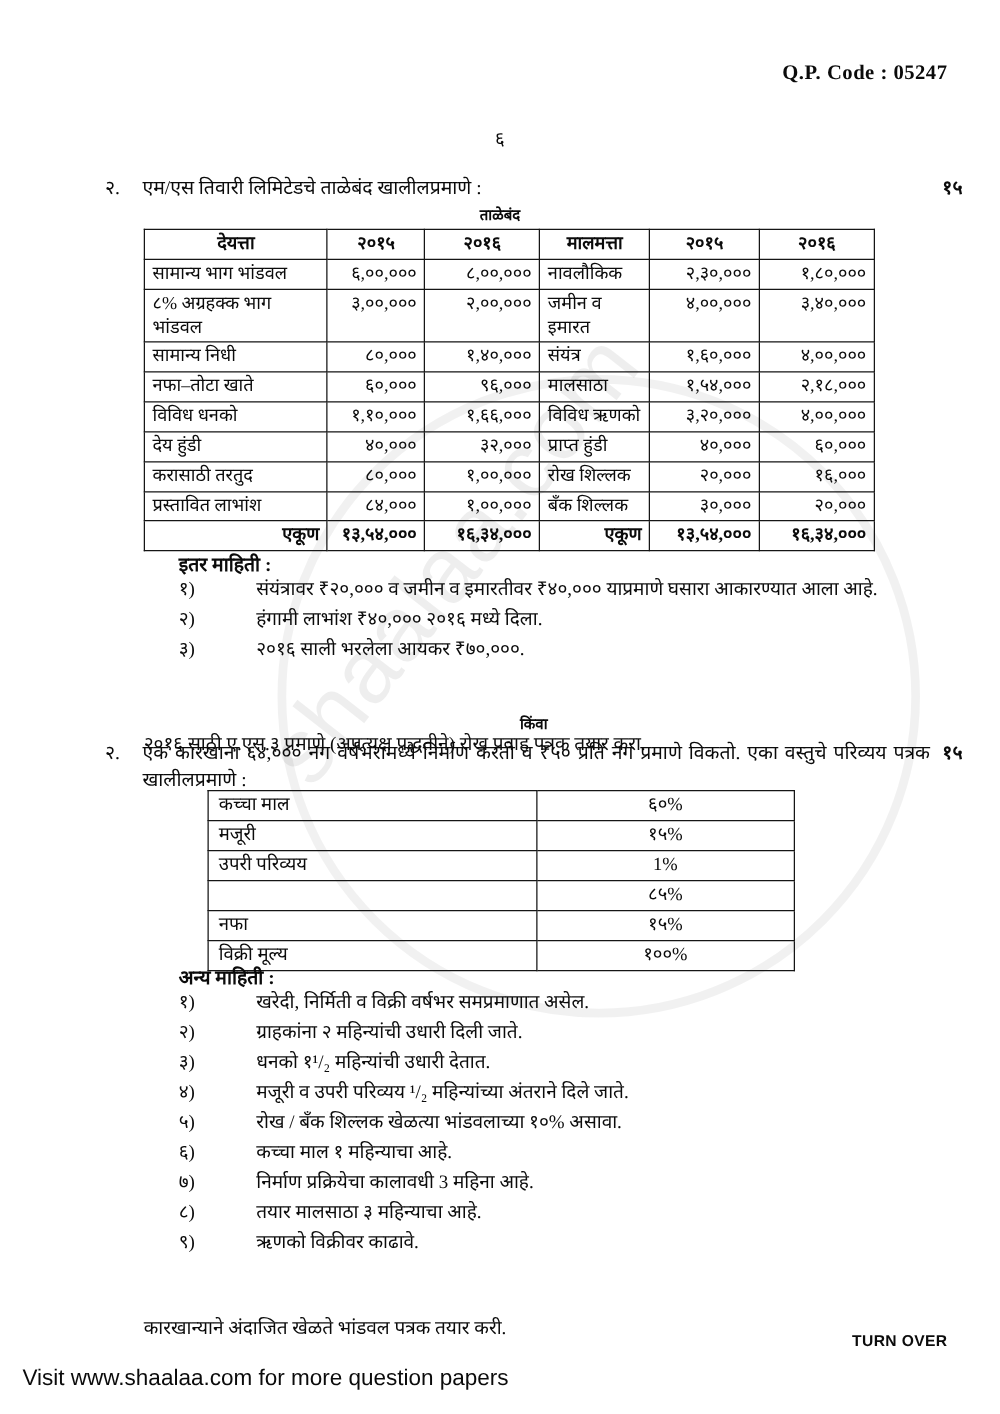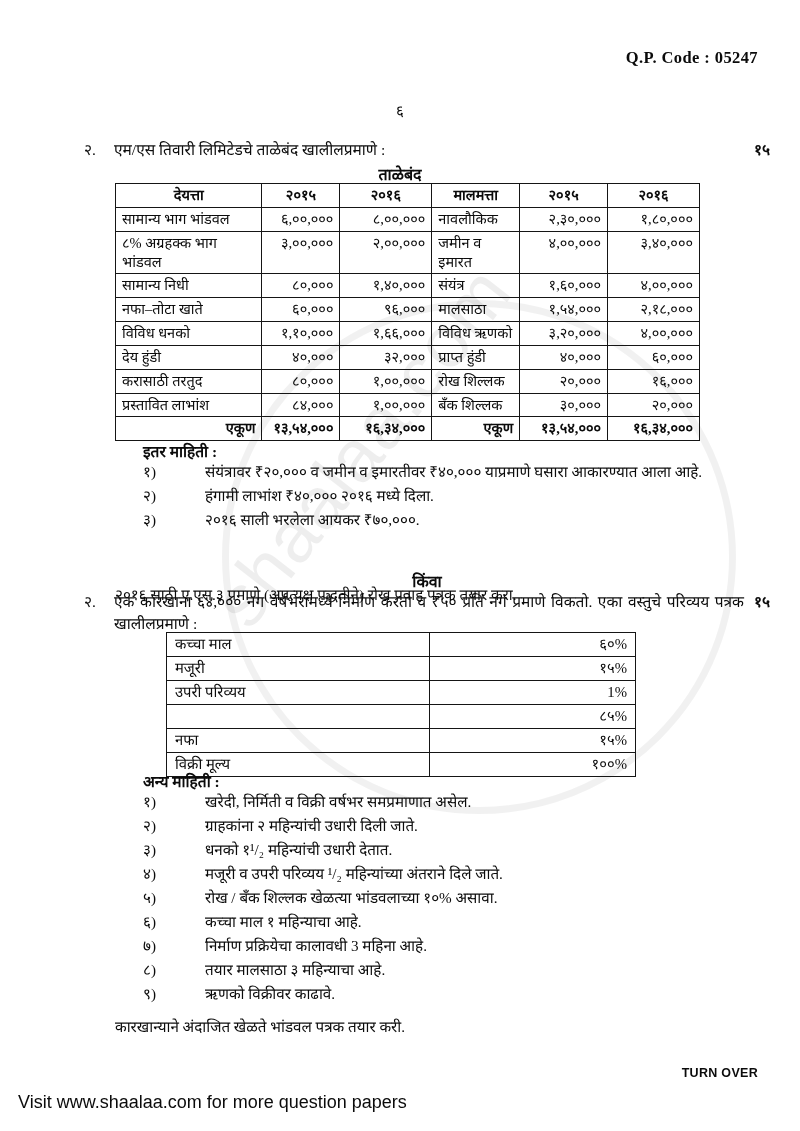--- a/index.html
+++ b/index.html
@@ -57,21 +57,21 @@
   .q-row {
     position:absolute; left:84px; top:138px; width:660px;
     font-size:15.5px;
   }
   .q-row .qnum { position:absolute; left:0; top:0; width:26px; }
   .q-row .qtext { margin-left:30px; display:inline-block; }
   .q-row .marks { position:absolute; right:-26px; top:0; font-weight:bold; }
 
   .center-title {
     position:absolute; width:800px; left:0;
-    text-align:center; font-weight:bold; font-size:16px;
+    text-align:center; font-weight:bold; font-size:12px;
   }
   #talebandh { top:163px; }
   #kiva { top:570px;padding-left:27px; }
 
   
   table.sheet {
     position:absolute;
     border-collapse:collapse;
     font-size:14.5px;
     background:transparent;
@@ -108,34 +108,34 @@
   .notes { position:absolute; font-size:15.2px; }
   #itar-notes { left:143px; top:462px; width:580px; }
   #anya-notes { left:143px; top:792px; width:580px; }
 
   .note { position:relative; margin-bottom:3px; line-height:1.38; }
   .note .n { position:absolute; left:0; top:0; width:34px; }
   .note .t { display:block; margin-left:62px; }
 
   .tailline { position:absolute; left:115px; font-size:15.2px;margin-top:44px; }
   #tail1 { top:540px; }
-  #tail2 { top:972px; }
+  #tail2 { top:1007px; }
 
   
   #pct-table {
     position:absolute; left:166px; top:632px; width:470px;
     border-collapse:collapse; font-size:14.8px;padding-left:24px;
   }
   #pct-table td {
     border:1px solid #151515;
     padding:2px 8px; height:19px;
     line-height:1.25;
   }
   #pct-table td.k { text-align:left; width:56%; }
-  #pct-table td.v { text-align:right;margin-top:35px; }
+  #pct-table td.v { text-align:center;margin-top:35px; }
 
   
   .turnover {
     position:absolute; left:0; top:1066px; width:758px;
     text-align:right;
     font-family:"Liberation Sans", sans-serif;
     font-weight:bold; font-size:12.5px;
     letter-spacing:0.3px;
   }
   .visit {

